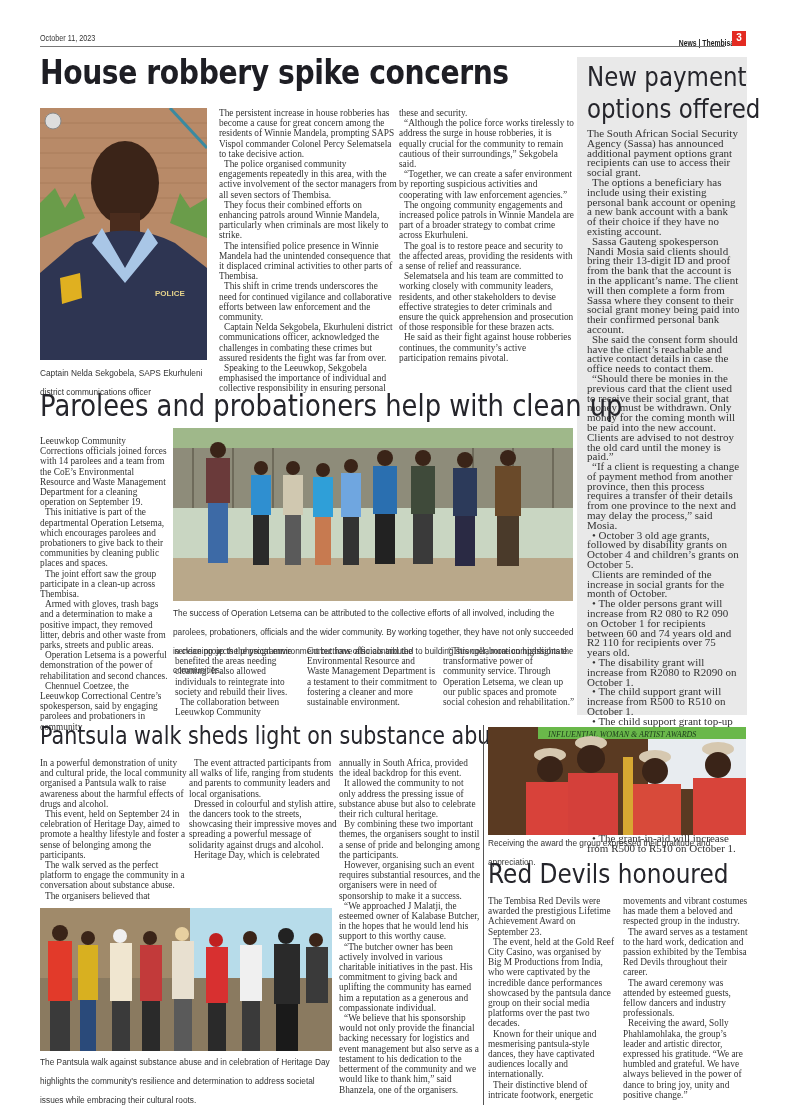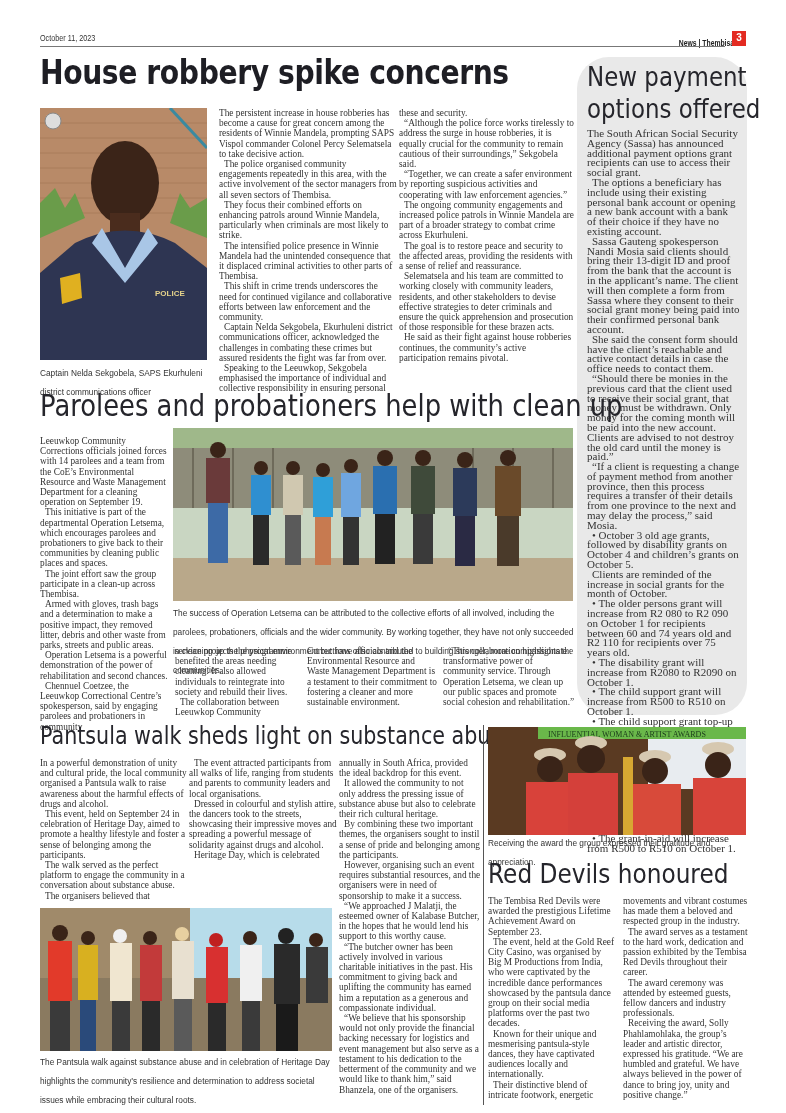--- a/index.html
+++ b/index.html
@@ -8,21 +8,21 @@
   .body-text { font-family: "Liberation Serif", serif; font-size: 9.3px; line-height: 10.2px; color: #333; }
   .body-text p { text-indent: 5px; }
   .body-text p.first { text-indent: 0; }
   .caption { font-family: "Liberation Sans", sans-serif; font-size: 8.3px; line-height: 19px; color: #333; }
   .hdr-date { font-family: "Liberation Sans", sans-serif; font-size: 8.5px; color: #333; transform: scaleX(0.85); transform-origin: left; }
   .hdr-right { font-family: "Liberation Sans", sans-serif; font-size: 8.5px; font-weight: bold; color: #222; transform: scaleX(0.8); transform-origin: right; }
   .pagebadge { background: #e32b22; color: #fff; font-family: "Liberation Sans", sans-serif; font-weight: bold; font-size: 10px; text-align: center; line-height: 14px; }
   .rule { background: #777; height: 1px; }
   .headline-bold { font-family: "DejaVu Sans", sans-serif; font-weight: bold; font-size: 34px; color: #1e1e24; letter-spacing: -0.5px; transform: scaleX(0.83); transform-origin: left; white-space: nowrap; }
   .headline-light { font-family: "DejaVu Sans", sans-serif; font-weight: normal; color: #25252b; white-space: nowrap; transform-origin: left; }
-  .sidebar { background: #e9e9e9; border-radius: 32px; }
+  .sidebar { background: #e9e9e9; }
   .vrule { background: #555; width: 1px; }
   .photo { overflow: hidden; }
 </style>
 </head>
 <body>
 
 <div class="abs hdr-date" style="left:40px;top:33px;">October 11, 2023</div>
 <div class="abs" style="right:48px;top:32px;">
   <span class="hdr-right" style="display:inline-block;">
     <span>News</span>
@@ -227,21 +227,21 @@
         <rect x="236" y="96" width="22" height="47" fill="#1a1a1a"></rect>
       <circle cx="276" cy="32" r="7" fill="#3a2418"></circle>
         <rect x="266" y="39" width="22" height="56" fill="#3a3a3a"></rect>
     </g>
   </svg>
 </div>
 <div class="abs caption" style="left:40px;top:1053px;width:296px;">The Pantsula walk against substance abuse and in celebration of Heritage Day highlights the community’s resilience and determination to address societal issues while embracing their cultural roots.</div>
 
 <div class="abs vrule" style="left:483px;top:725px;height:380px;"></div>
 
-<div class="abs photo" style="left:488px;top:727px;width:258px;height:108px;">
+<div class="abs photo" style="left:488px;top:727px;width:258px;height:108px;font-style:italic;">
   <svg width="258" height="108" viewBox="0 0 258 108">
     <rect width="258" height="108" fill="#5a3a22"></rect>
     <rect x="50" y="0" width="208" height="12" fill="#6ab84a"></rect>
     <text x="60" y="10" font-size="8" fill="#1a3a1a" font-family="Liberation Serif, serif">INFLUENTIAL WOMAN &amp; ARTIST AWARDS</text>
     <rect x="160" y="12" width="98" height="50" fill="#e8ecf0"></rect>
     <g>
       <ellipse cx="62" cy="28" rx="16" ry="7" fill="#d6c8b0"></ellipse>
         <circle cx="62" cy="42" r="13" fill="#3a2418"></circle>
         <rect x="38" y="55" width="50" height="53" fill="#d8423a"></rect>
       <ellipse cx="103" cy="16" rx="16" ry="7" fill="#d6c8b0"></ellipse>

